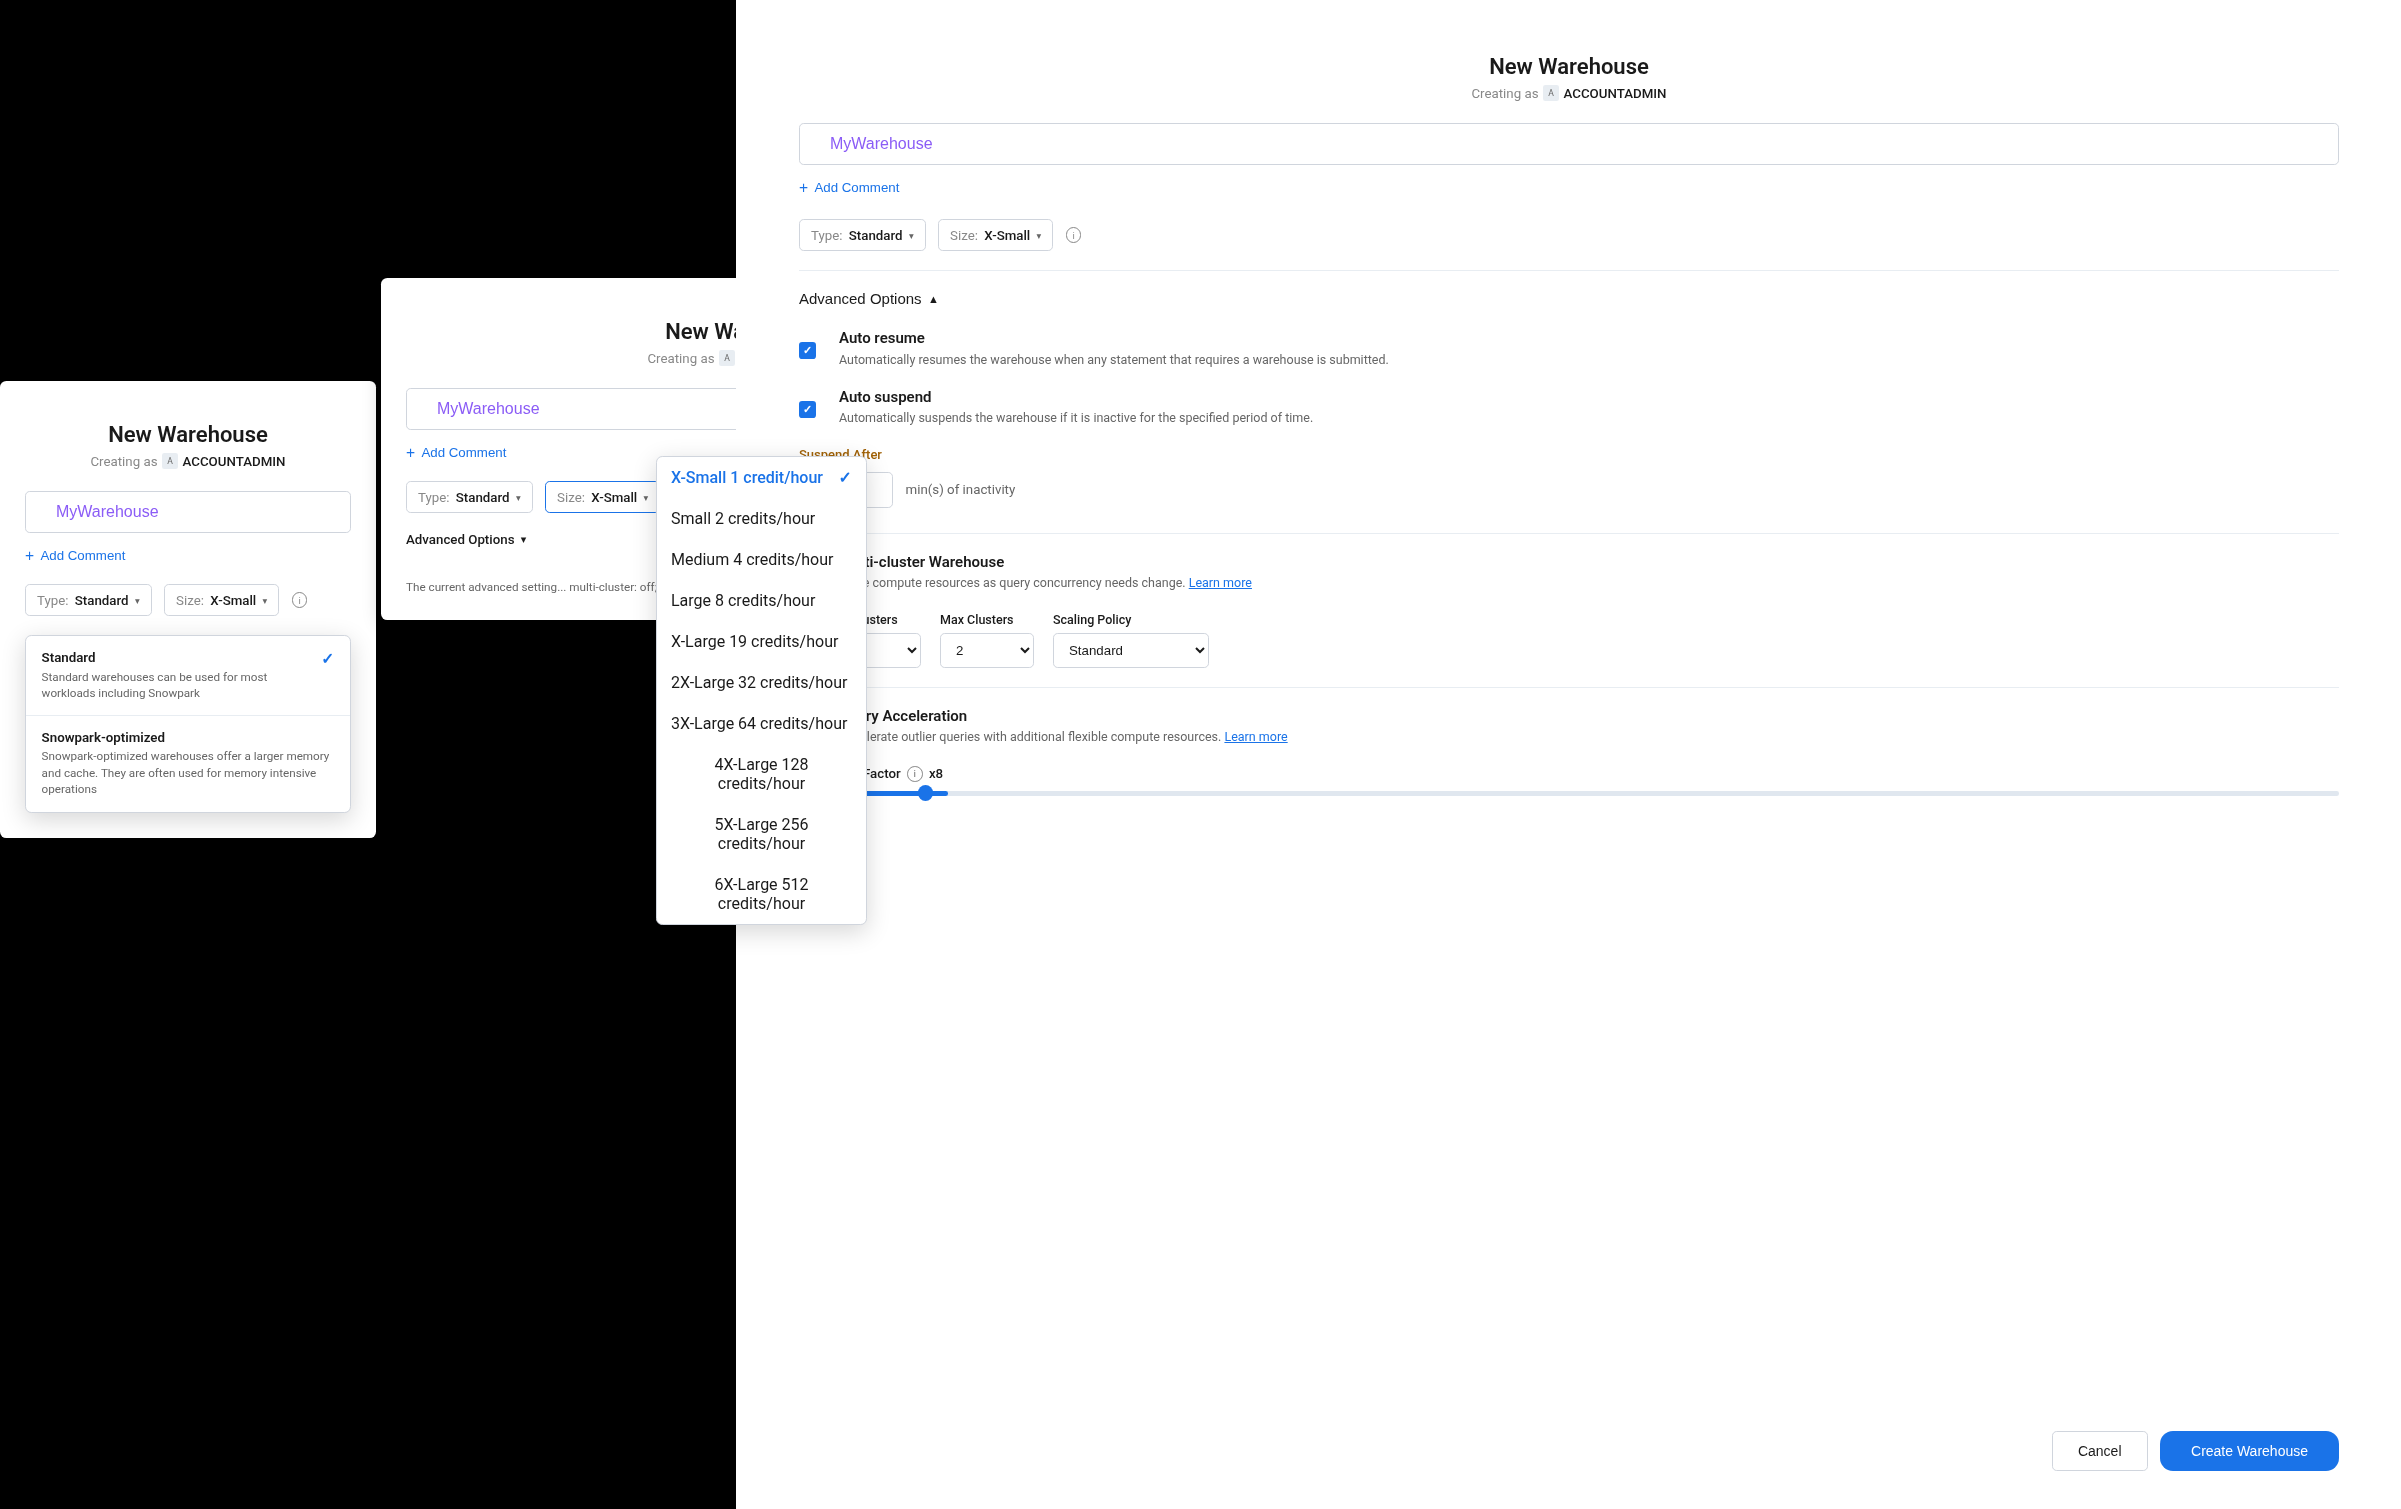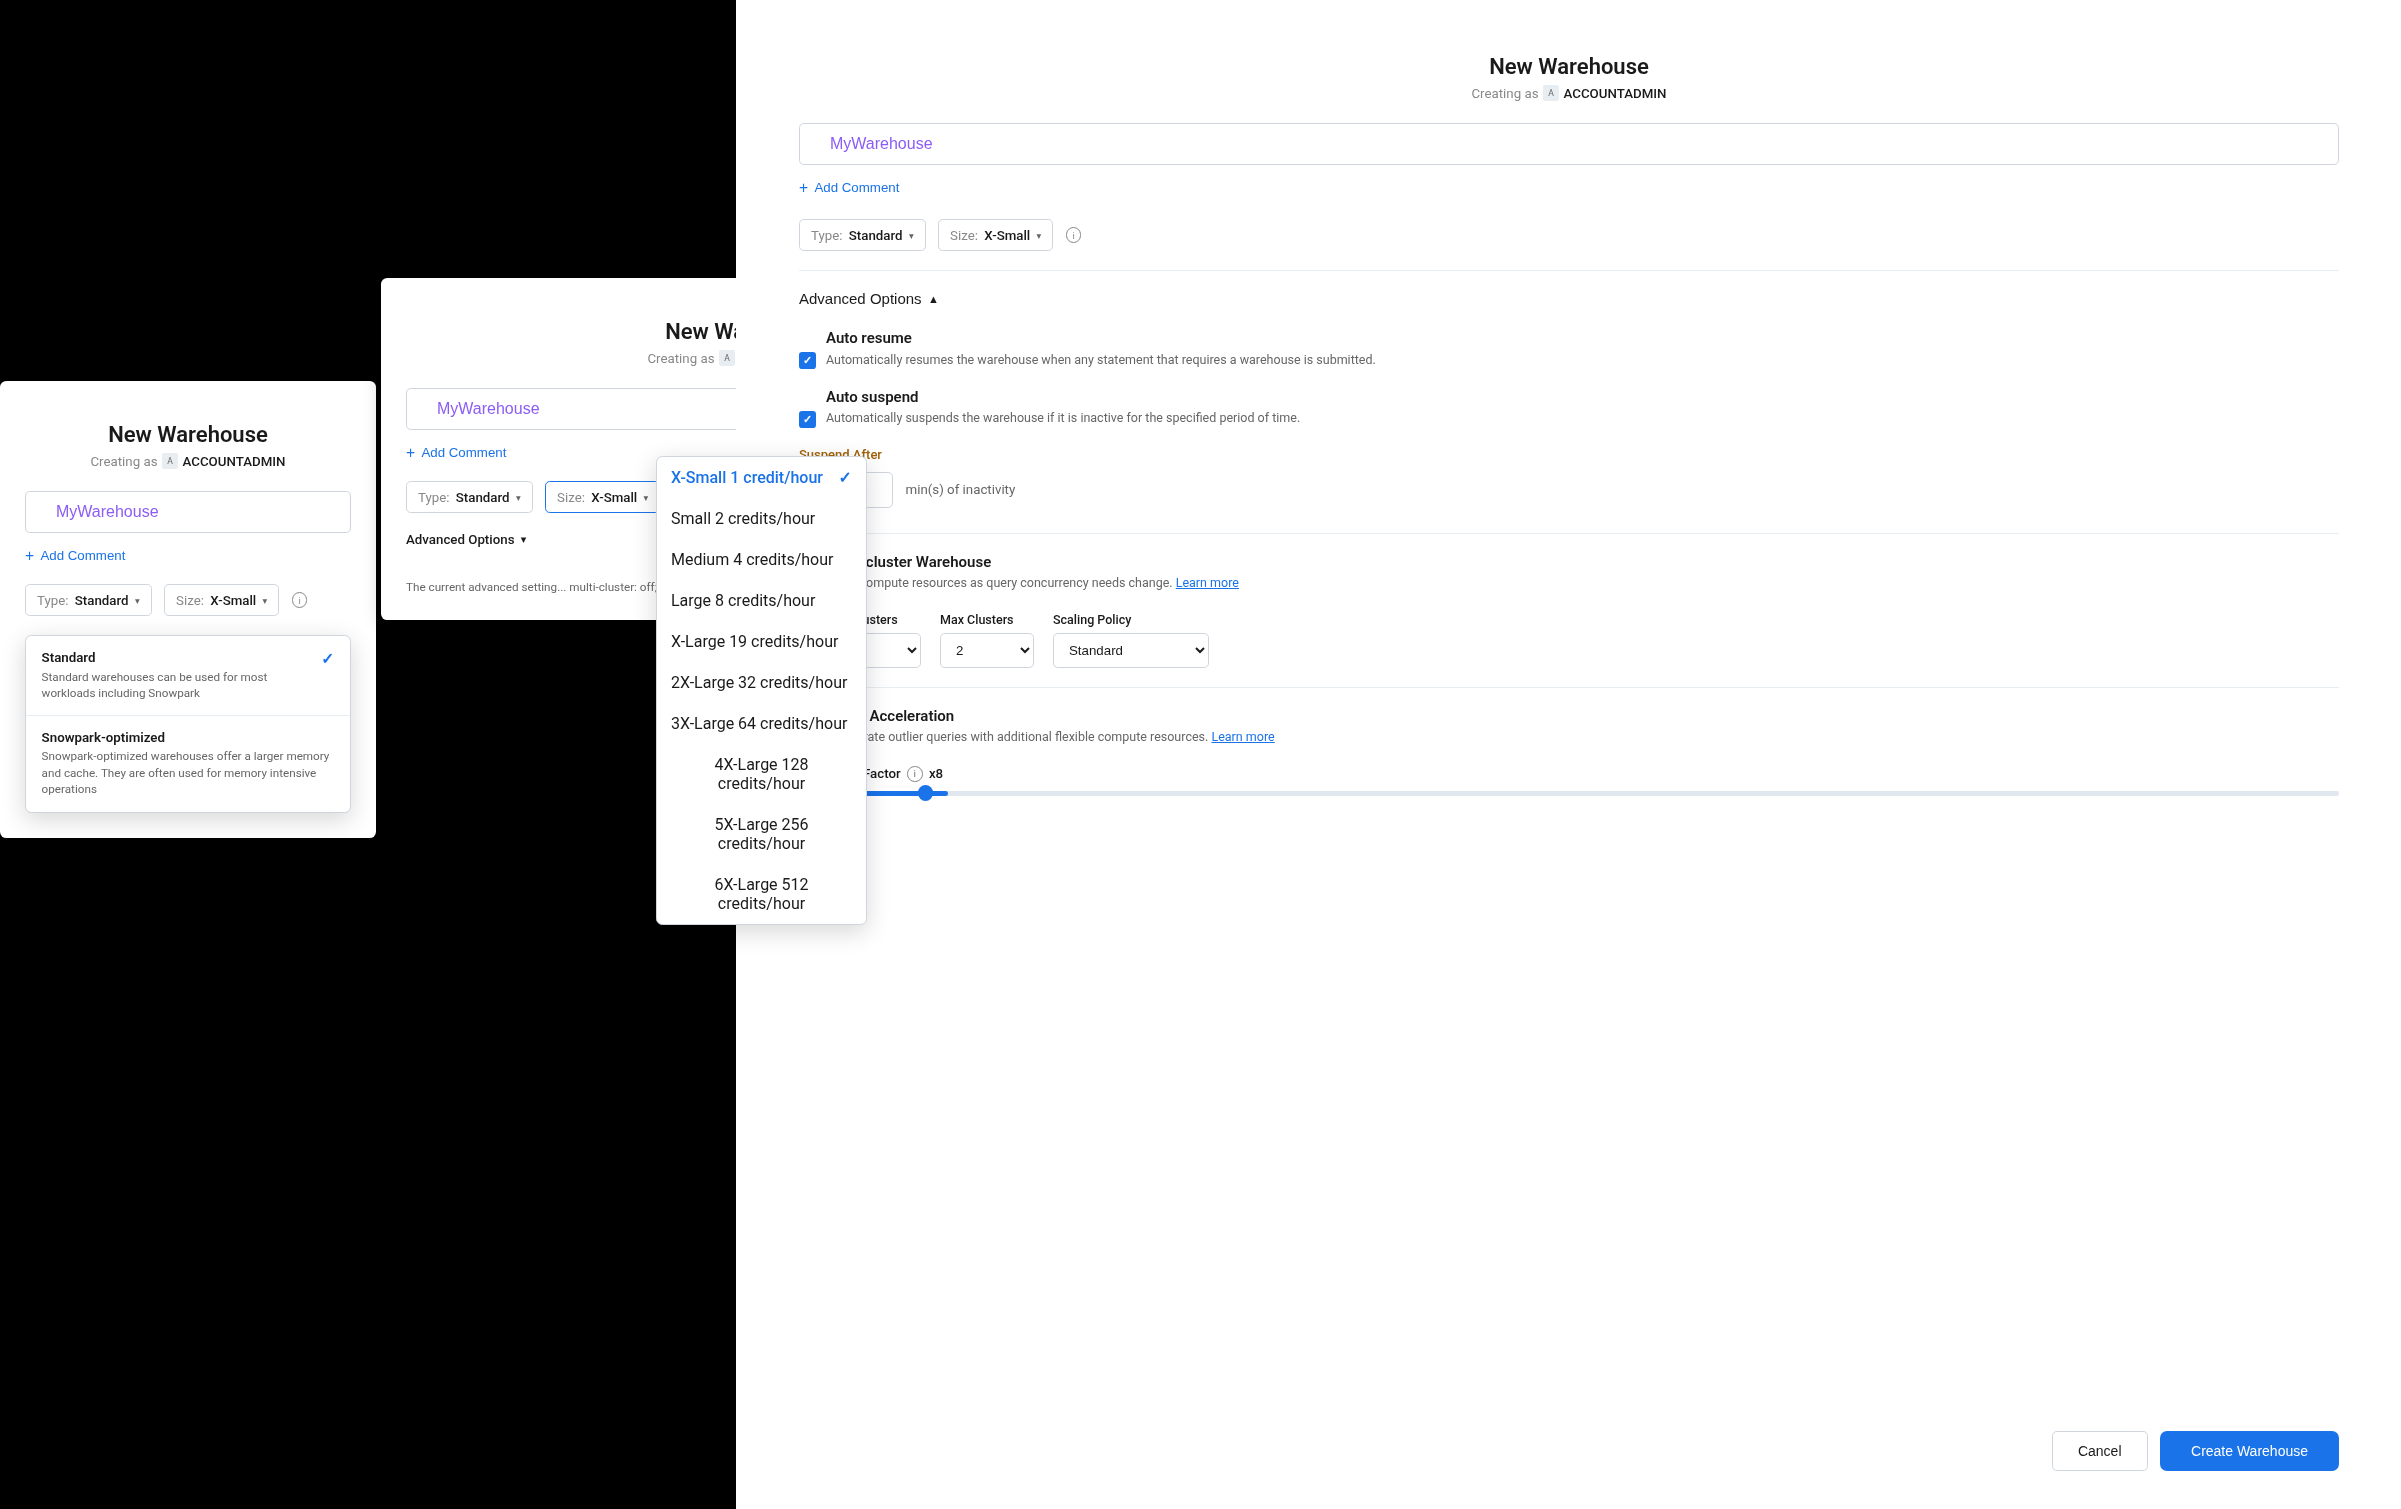--- a/index.html
+++ b/index.html
@@ -167,22 +167,22 @@
 
     .divider {
       border: none;
       border-top: 0.8px solid #e8edf2;
       margin: 19px 0;
     }
 
     
     .checkbox-row {
       display: flex;
-      align-items: flex-end;
-      gap: 10px;
+      align-items: center;
+      gap: 23px;
       margin-bottom: 19px;
     }
 
     .checkbox-blue {
       width: 17px;
       height: 17px;
       background: #1a73e8;
       border-radius: 3.1px;
       display: flex;
       align-items: center;
@@ -316,21 +316,21 @@
       border-radius: 4.7px;
       font-size: 14px;
       color: #1a1a1a;
       background: #fff;
       cursor: pointer;
     }
 
     .btn-create {
       padding: 11px 31px;
       border: none;
-      border-radius: 7px;
+      border-radius: 13px;
       font-size: 14px;
       color: #fff;
       background: #1a73e8;
       cursor: pointer;
       font-weight: 500;
     }
 
     
     .dropdown-menu {
       position: absolute;

